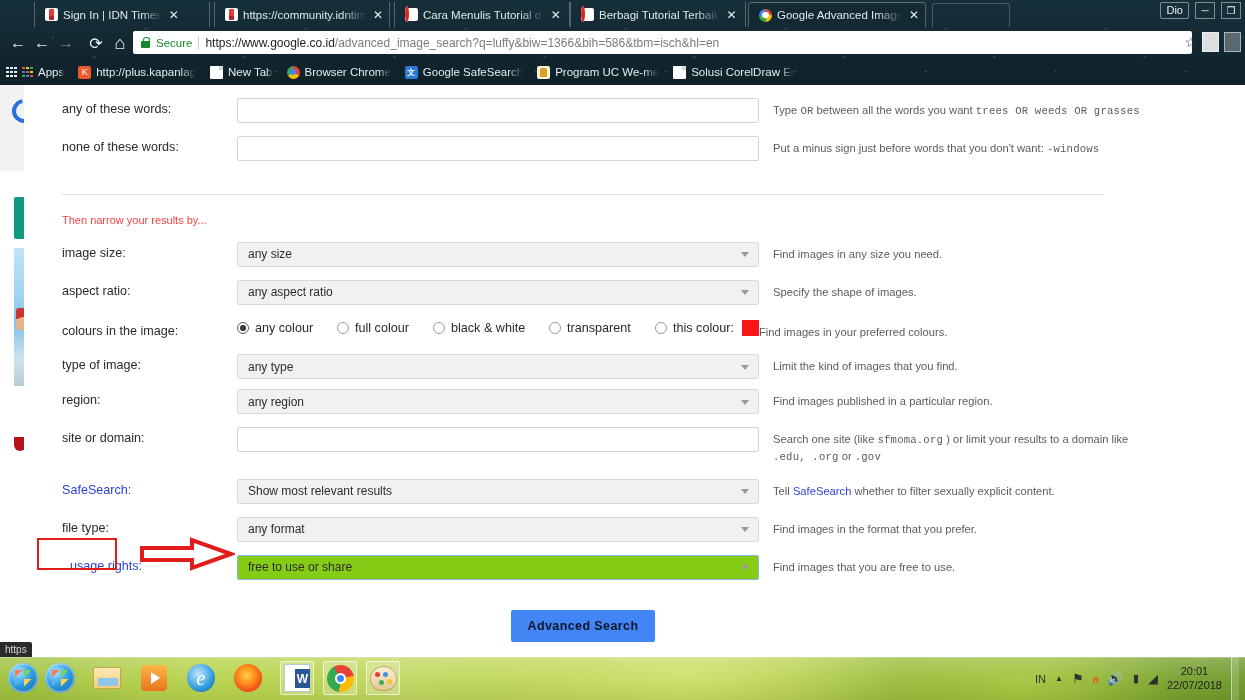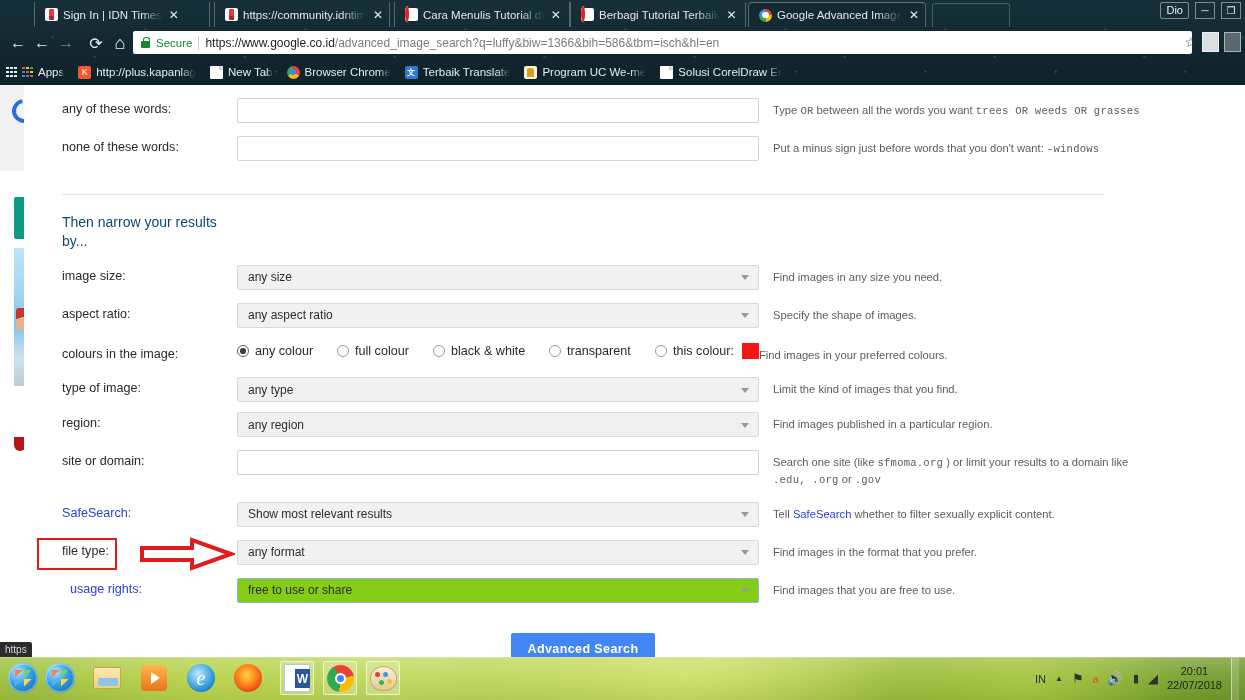--- a/index.html
+++ b/index.html
@@ -182,40 +182,40 @@
     font-size: 12px; color: #2d2d2d; position: relative;
   }
   .sel .caret {
     position: absolute; right: 9px; top: 50%; margin-top: -2px;
     width: 0; height: 0; border-left: 4.5px solid transparent; border-right: 4.5px solid transparent;
     border-top: 5px solid #9a9a9a;
   }
   .sel.focused { background: #84cc16; border: 1px solid #8ab4e8; }
 
   .heading {
-    font-size: 14px; color: #0c4a6e; line-height: 1.35; width: 175px;
+    font-size: 11px; color: #ef4444; line-height: 1.35; width: 175px;
   }
 
   .radios { display: flex; align-items: center; width: 540px; }
   .radio-item { display: flex; align-items: center; gap: 6px; font-size: 12.6px; color: #2a2a2a; }
   .rb {
     width: 12px; height: 12px; border-radius: 50%; border: 1px solid #9a9a9a;
     background: #fff; flex: 0 0 12px; position: relative;
   }
   .rb.checked { border-color: #5a5a5a; }
   .rb.checked::after {
     content: ""; position: absolute; inset: 2.2px; background: #3c3c3c; border-radius: 50%;
   }
   .swatch { width: 17px; height: 16px; background: #f71515; margin-left: 2px; }
 
   .divider { height: 1px; background: #e3e3e3; width: 1042px; }
 
   .btn-row { width: 1042px; display: flex; justify-content: center; }
   .adv-btn {
-    background: #4285f4; color: #ffffff; font-size: 12.5px; font-weight: bold;
+    background: #4285f4; color: #0f172a; font-size: 12.5px; font-weight: bold;
     padding: 9px 17px; border-radius: 2px; letter-spacing: .4px;
   }
 
   
   .anno-box {
     position: absolute; border: 2.5px solid #e21b1b; background: transparent;
     pointer-events: none;
   }
   .anno-arrow { position: absolute; pointer-events: none; }
 
@@ -362,21 +362,21 @@
       <span class="bm">
         <span class="bmico ico-page"></span>
         <span class="bmlabel">New Tab</span>
       </span>
       <span class="bm">
         <span class="bmico ico-chrome"></span>
         <span class="bmlabel">Browser Chrome</span>
       </span>
       <span class="bm">
         <span class="bmico ico-gt">文</span>
-        <span class="bmlabel">Terbaik Translate</span>
+        <span class="bmlabel">Google SafeSearch</span>
       </span>
       <span class="bm" style="max-width:140px;">
         <span class="bmico ico-uc"></span>
         <span class="bmlabel">Program UC We-me</span>
       </span>
       <span class="bm" style="max-width:160px;">
         <span class="bmico ico-page"></span>
         <span class="bmlabel">Solusi CorelDraw Er</span>
       </span>
     </div>

